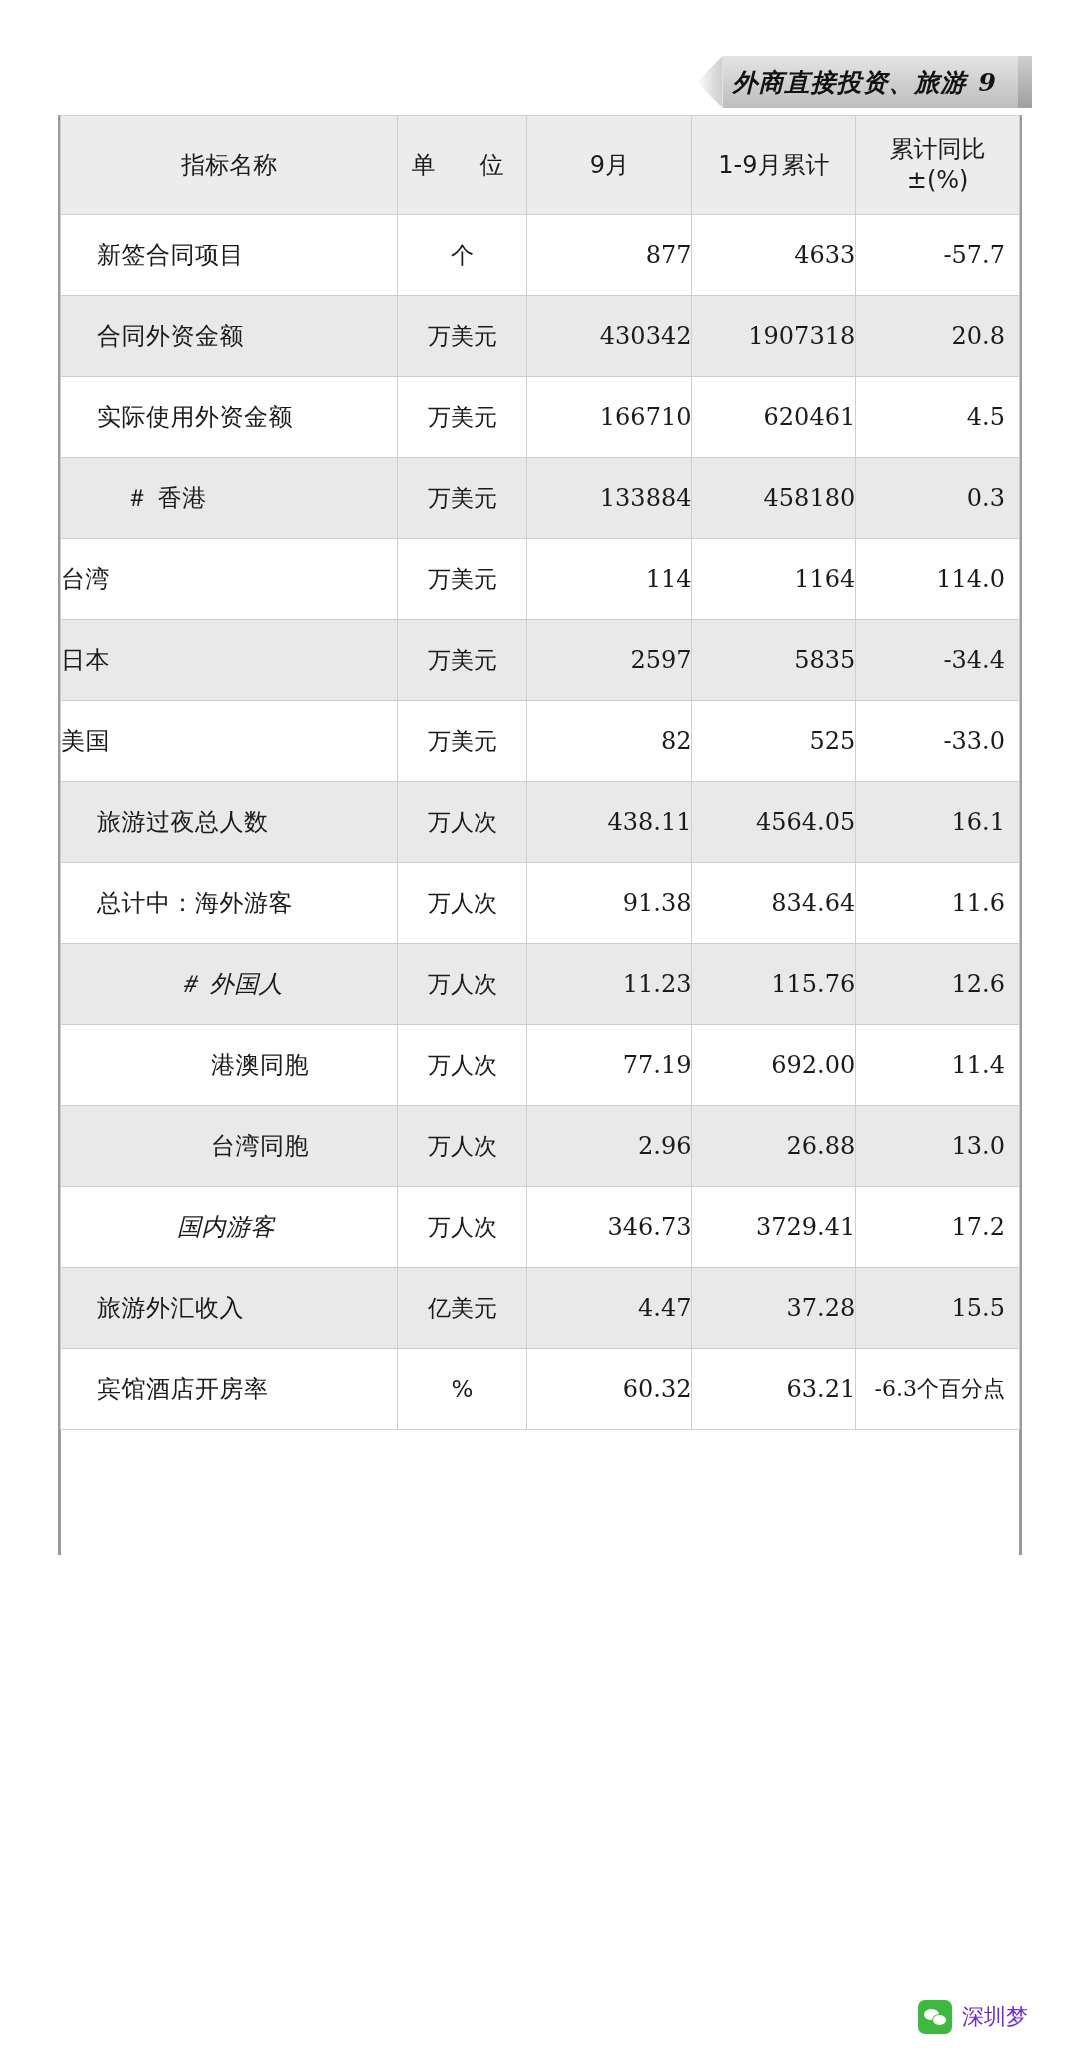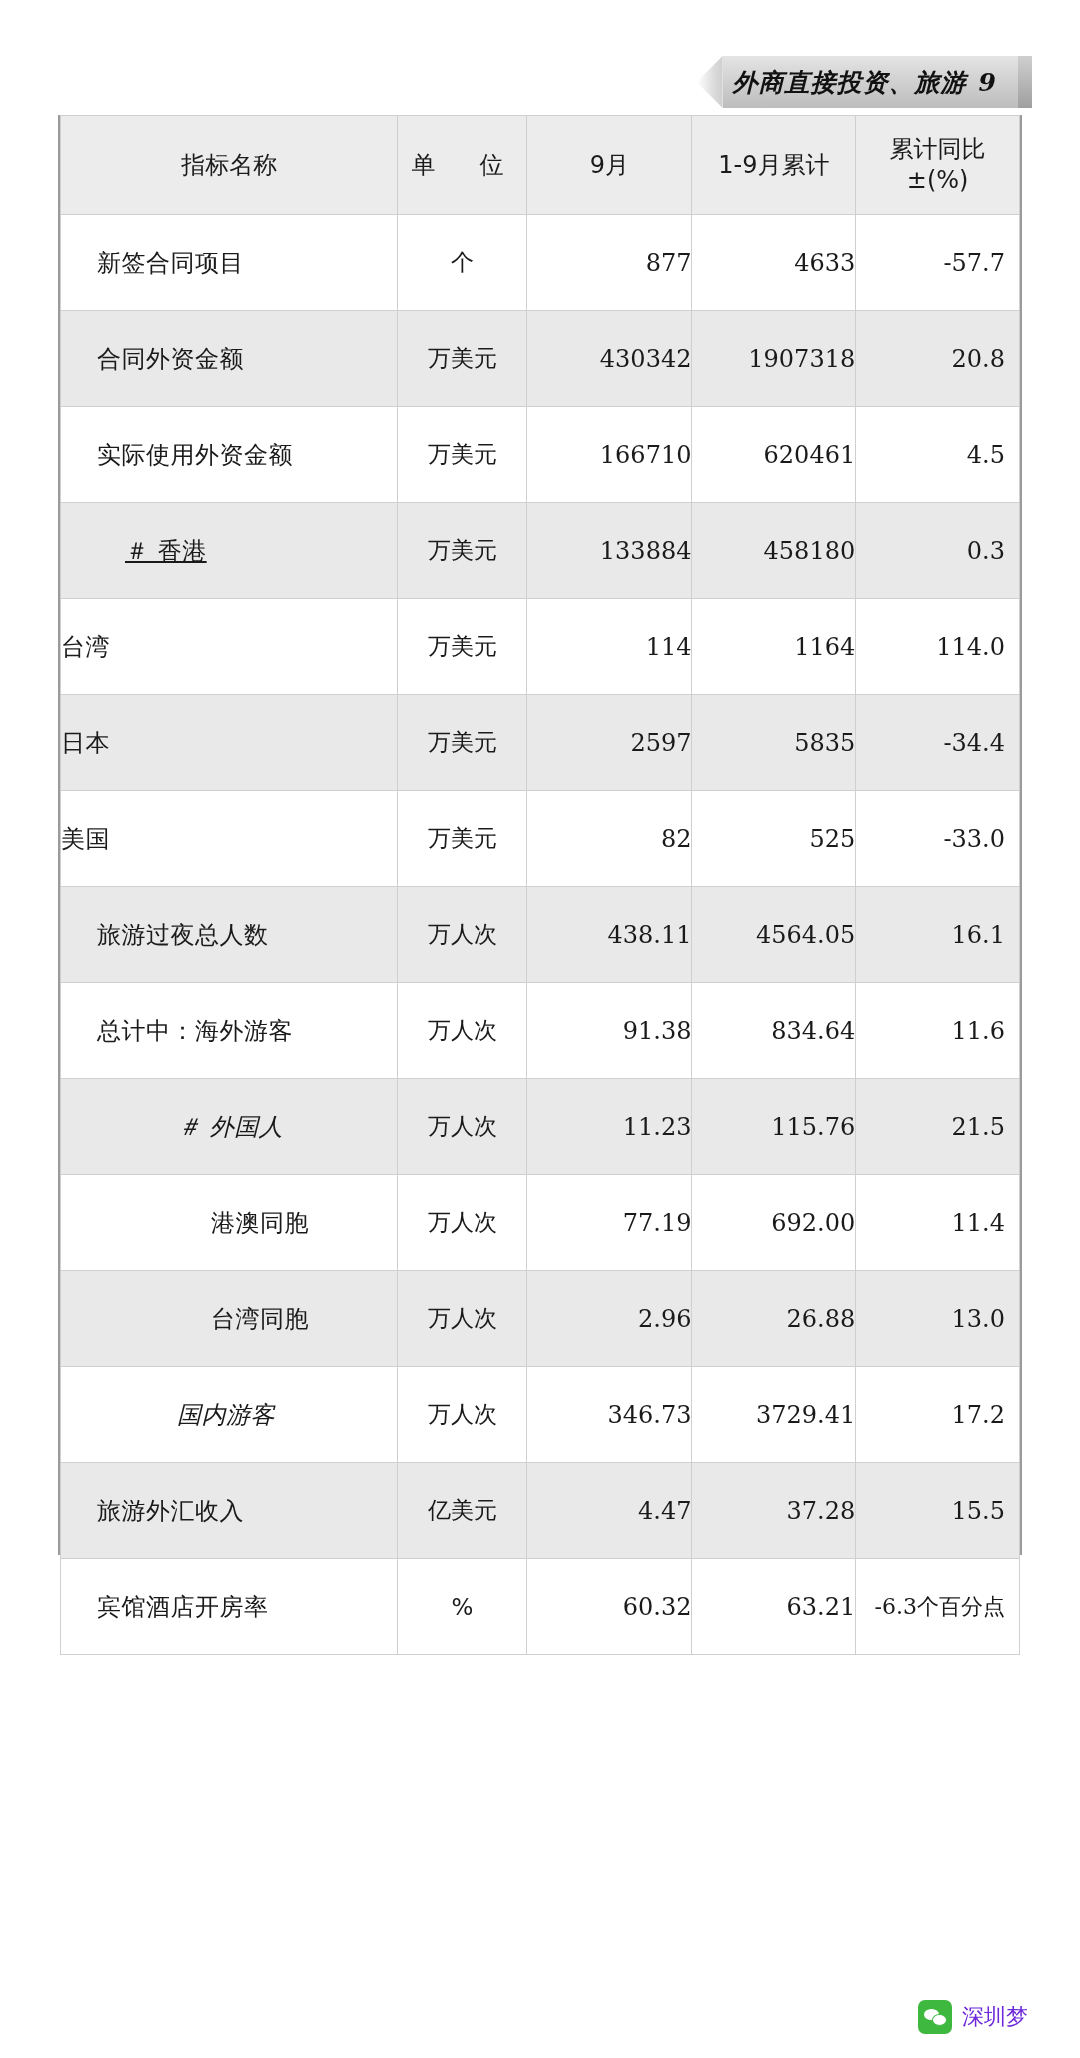--- a/index.html
+++ b/index.html
@@ -86,31 +86,31 @@
     height: 98px;
     background: #ececec;
     font-weight: normal;
     font-size: 24px;
     text-align: center;
     color: #1a1a1a;
   }
   .hdr-unit { letter-spacing: 10px; padding-left: 10px; }
   .hdr-two-line { line-height: 1.28; }
 
-  table.stats tbody tr { height: 96px; }
+  table.stats tbody tr { height: 81px; }
   table.stats tbody tr.shade td { background: #e9e9e9; }
   table.stats tbody tr.plain td { background: #ffffff; }
 
   td.label {
     font-size: 24px;
     padding-left: 24px;
     text-align: left;
     letter-spacing: 0.5px;
   }
-  td.label.ind1 { padding-left: 64px; text-decoration: underline; }
+  td.label.ind1 { padding-left: 64px; }
   td.label.ind2 { }
   td.label.ind3 { padding-left: 116px; font-style: italic; }
   td.label.ind4 { padding-left: 150px; }
   td.label.lead  { padding-left: 36px; }
 
   td.unit {
     font-size: 23px;
     text-align: center;
   }
   td.num {
@@ -271,21 +271,21 @@
           <td class="unit">万人次</td>
           <td class="num">91.38</td>
           <td class="num">834.64</td>
           <td class="num pct">11.6</td>
         </tr>
         <tr class="shade">
           <td class="label ind3">＃ 外国人</td>
           <td class="unit">万人次</td>
           <td class="num">11.23</td>
           <td class="num">115.76</td>
-          <td class="num pct">21.5</td>
+          <td class="num pct">12.6</td>
         </tr>
         <tr class="plain">
           <td class="label ind4">港澳同胞</td>
           <td class="unit">万人次</td>
           <td class="num">77.19</td>
           <td class="num">692.00</td>
           <td class="num pct">11.4</td>
         </tr>
         <tr class="shade">
           <td class="label ind4">台湾同胞</td>

